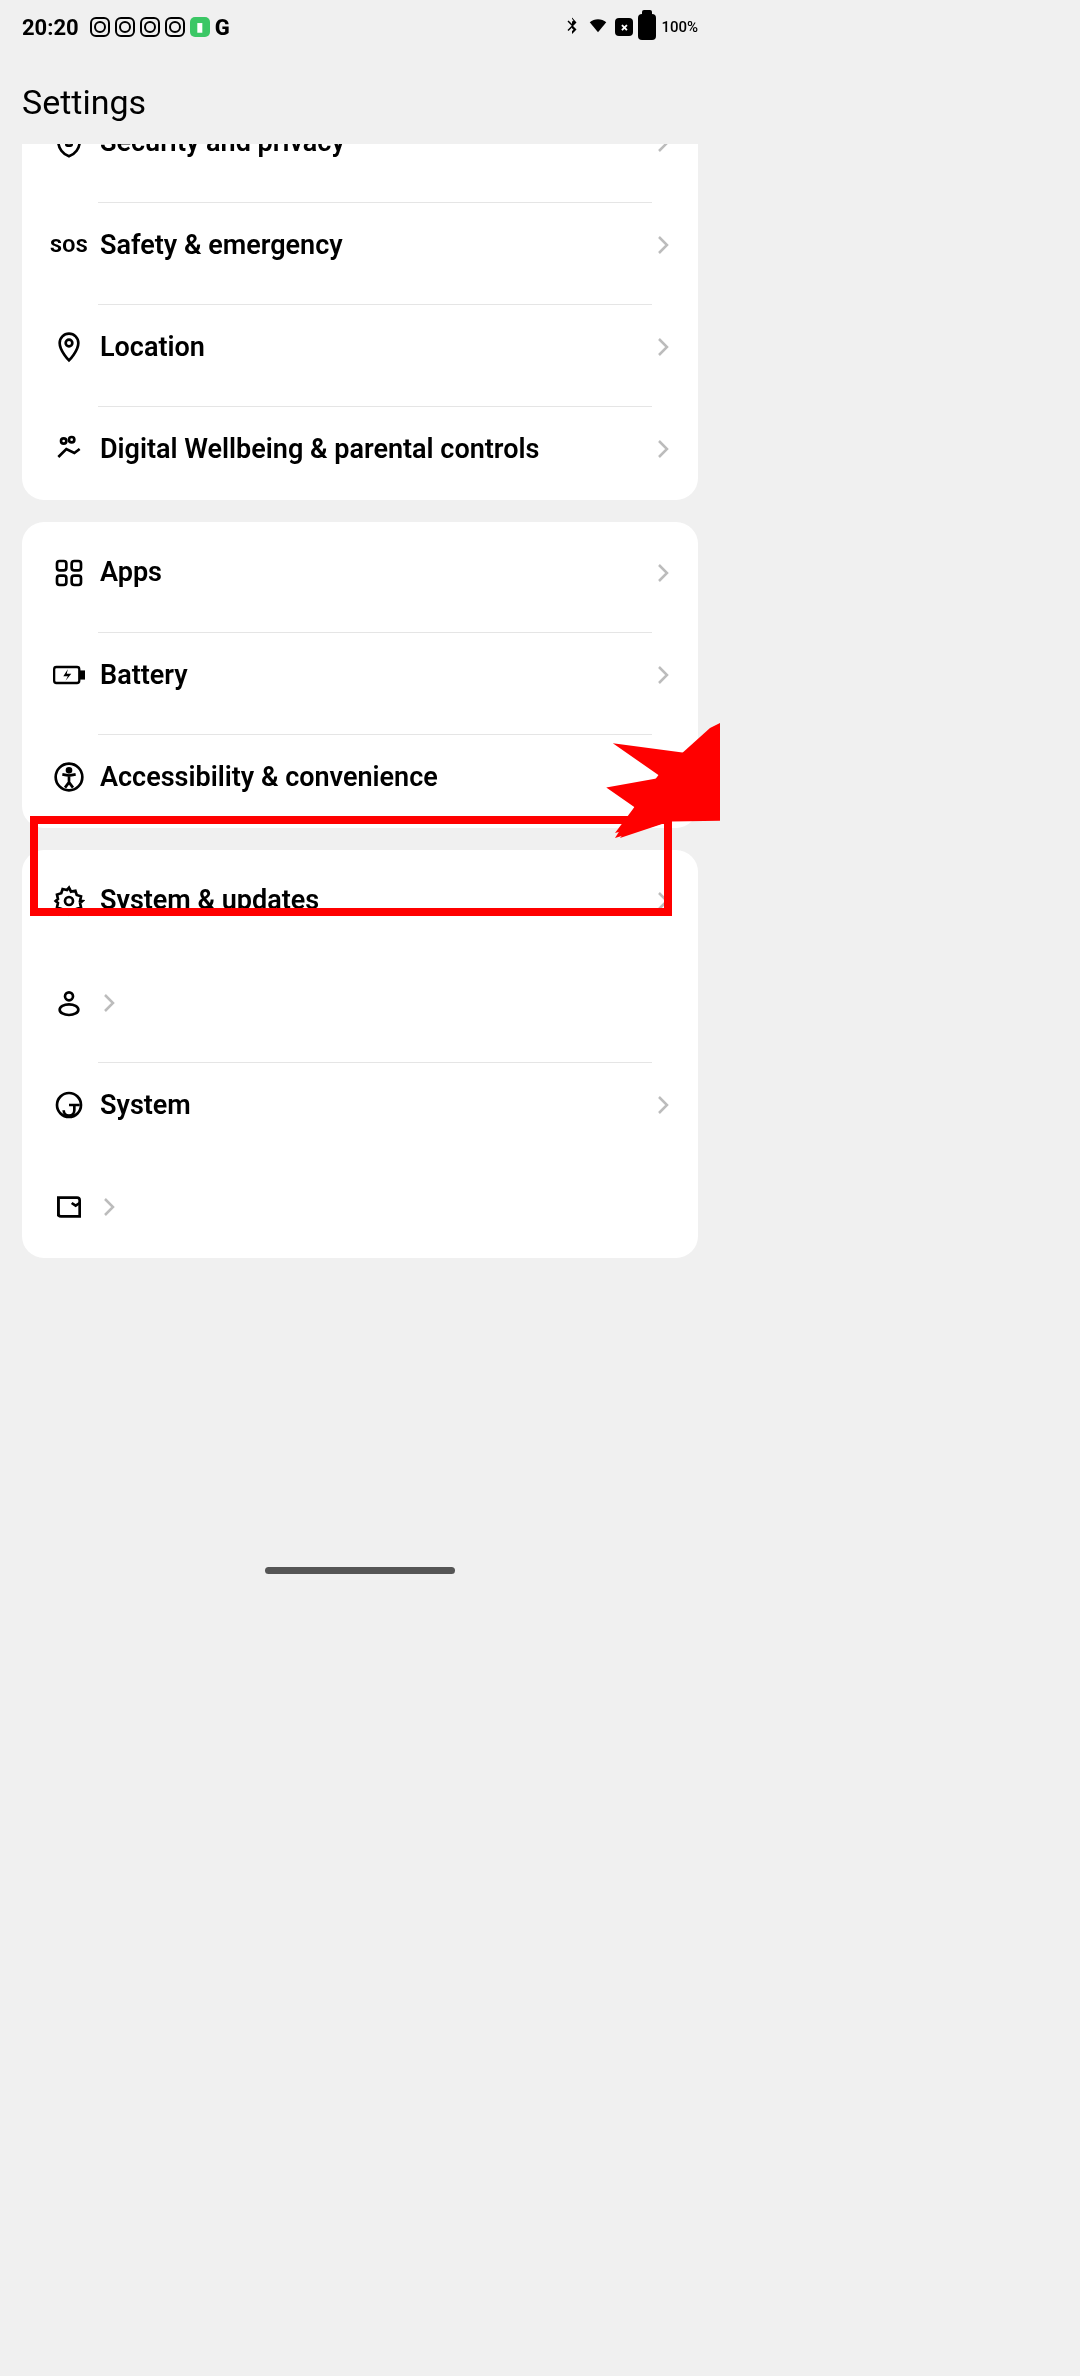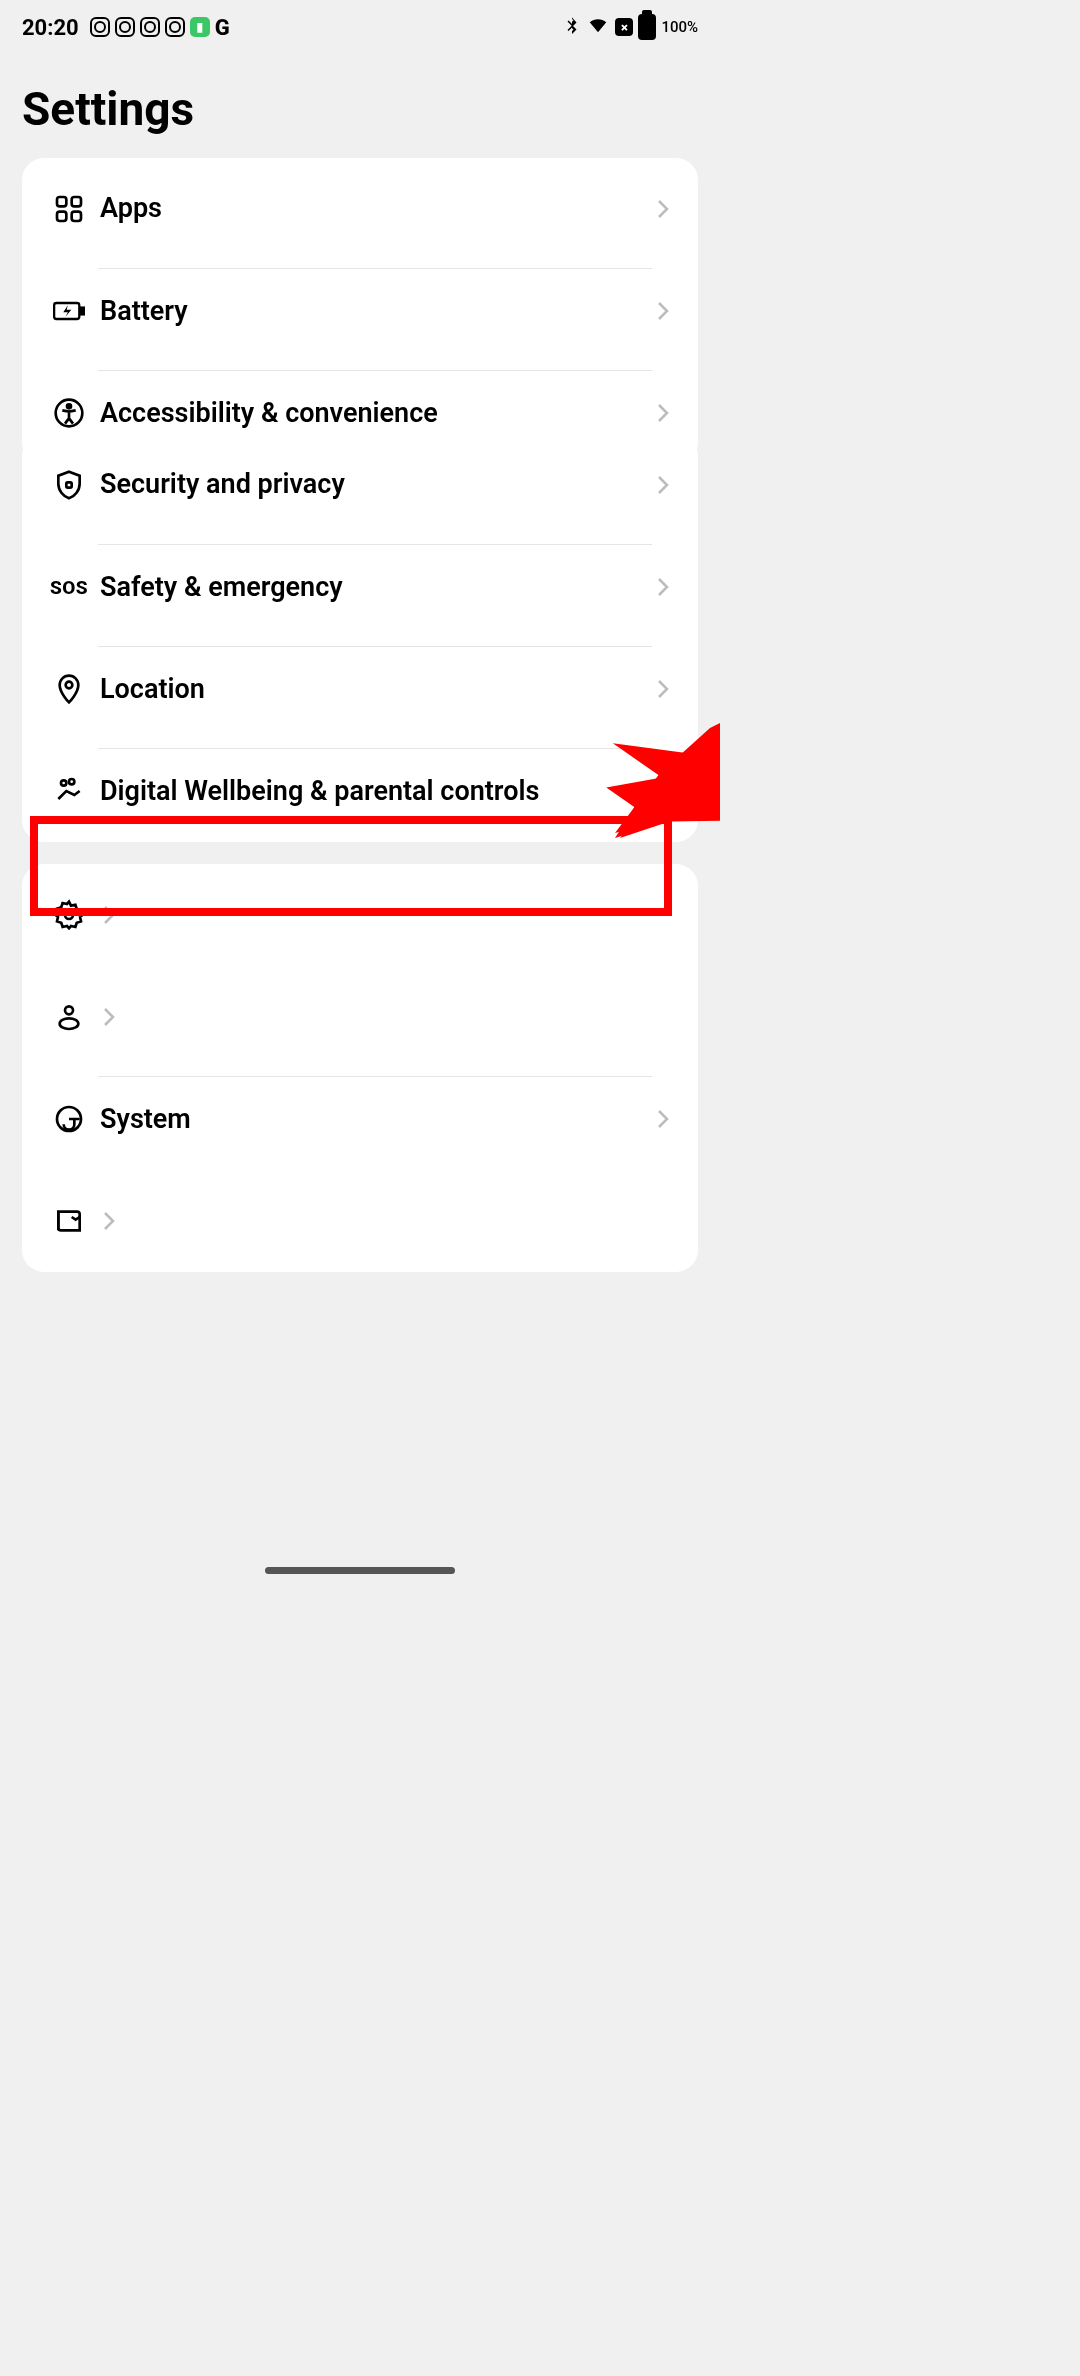--- a/index.html
+++ b/index.html
@@ -46,21 +46,21 @@
   .batt-body::before {
     content: ""; position: absolute; top: -4px; left: 4px; width: 10px; height: 4px;
     background: #000; border-radius: 2px 2px 0 0;
   }
   .batt-pct { font-size: 15px; font-weight: 500; }
 
   
   .header {
     padding: 28px 22px 22px;
   }
-  .header h1 { font-size: 46px; font-weight: 700; }
+  .header h1 { font-size: 34px; font-weight: 400; }
 
   
   .content {
     padding: 0 22px;
     height: calc(100% - 54px - 96px);
     overflow: hidden;
   }
 
   .card {
     background: #fff;
@@ -169,20 +169,90 @@
     <span class="batt-pct">100%</span>
   </div>
 </div>
 
 <div class="header">
   <h1>Settings</h1>
 </div>
 
 <div class="content">
 
+  <div class="card first">
+
+    <div class="row">
+      <div class="icon-cell">
+        <svg class="icon-svg" viewBox="0 0 24 24" fill="none" stroke="#000" stroke-width="2">
+            <path d="M12 2l8 3v6c0 5-3.5 9.5-8 11-4.5-1.5-8-6-8-11V5l8-3z"></path>
+            <rect x="10" y="10" width="4" height="4" rx="1"></rect>
+          </svg>
+      </div>
+      <div class="label-wrap">
+          <span class="label">Security and privacy</span>
+        </div>
+      <div class="chev">
+          <svg viewBox="0 0 12 20" fill="none" stroke="#bcbcbc" stroke-width="2.5">
+            <path d="M2 2l8 8-8 8"></path>
+          </svg>
+        </div>
+    </div>
+
+    <div class="row">
+      <div class="icon-cell">
+        <span class="sos-txt">SOS</span>
+      </div>
+      <div class="label-wrap">
+          <span class="label">Safety &amp; emergency</span>
+        </div>
+      <div class="chev">
+          <svg viewBox="0 0 12 20" fill="none" stroke="#bcbcbc" stroke-width="2.5">
+            <path d="M2 2l8 8-8 8"></path>
+          </svg>
+        </div>
+    </div>
+
+    <div class="row">
+      <div class="icon-cell">
+        <svg class="icon-svg" viewBox="0 0 24 24" fill="none" stroke="#000" stroke-width="2">
+            <path d="M12 22s7-7 7-13a7 7 0 10-14 0c0 6 7 13 7 13z"></path>
+            <circle cx="12" cy="9" r="2.5"></circle>
+          </svg>
+      </div>
+      <div class="label-wrap">
+          <span class="label">Location</span>
+        </div>
+      <div class="chev">
+          <svg viewBox="0 0 12 20" fill="none" stroke="#bcbcbc" stroke-width="2.5">
+            <path d="M2 2l8 8-8 8"></path>
+          </svg>
+        </div>
+    </div>
+
+    <div class="row">
+      <div class="icon-cell">
+        <svg class="icon-svg" viewBox="0 0 24 24" fill="none" stroke="#000" stroke-width="2">
+            <circle cx="8" cy="6" r="2"></circle>
+            <circle cx="14" cy="5" r="2"></circle>
+            <path d="M4 18l6-6 6 3 4-3"></path>
+          </svg>
+      </div>
+      <div class="label-wrap">
+          <span class="label">Digital Wellbeing &amp; parental controls</span>
+        </div>
+      <div class="chev">
+          <svg viewBox="0 0 12 20" fill="none" stroke="#bcbcbc" stroke-width="2.5">
+            <path d="M2 2l8 8-8 8"></path>
+          </svg>
+        </div>
+    </div>
+
+  </div>
+
   <div class="card">
 
     <div class="row">
       <div class="icon-cell">
         <svg class="icon-svg" viewBox="0 0 24 24" fill="none" stroke="#000" stroke-width="2">
             <rect x="3" y="3" width="7" height="7" rx="2"></rect>
             <rect x="14" y="3" width="7" height="7" rx="2"></rect>
             <rect x="3" y="14" width="7" height="7" rx="2"></rect>
             <rect x="14" y="14" width="7" height="7" rx="2"></rect>
           </svg>
@@ -228,99 +298,32 @@
         </div>
       <div class="chev">
           <svg viewBox="0 0 12 20" fill="none" stroke="#bcbcbc" stroke-width="2.5">
             <path d="M2 2l8 8-8 8"></path>
           </svg>
         </div>
     </div>
 
   </div>
 
-  <div class="card first">
-
-    <div class="row">
-      <div class="icon-cell">
-        <svg class="icon-svg" viewBox="0 0 24 24" fill="none" stroke="#000" stroke-width="2">
-            <path d="M12 2l8 3v6c0 5-3.5 9.5-8 11-4.5-1.5-8-6-8-11V5l8-3z"></path>
-            <rect x="10" y="10" width="4" height="4" rx="1"></rect>
-          </svg>
-      </div>
-      <div class="label-wrap">
-          <span class="label">Security and privacy</span>
-        </div>
-      <div class="chev">
-          <svg viewBox="0 0 12 20" fill="none" stroke="#bcbcbc" stroke-width="2.5">
-            <path d="M2 2l8 8-8 8"></path>
-          </svg>
-        </div>
-    </div>
-
-    <div class="row">
-      <div class="icon-cell">
-        <span class="sos-txt">SOS</span>
-      </div>
-      <div class="label-wrap">
-          <span class="label">Safety &amp; emergency</span>
-        </div>
-      <div class="chev">
-          <svg viewBox="0 0 12 20" fill="none" stroke="#bcbcbc" stroke-width="2.5">
-            <path d="M2 2l8 8-8 8"></path>
-          </svg>
-        </div>
-    </div>
-
-    <div class="row">
-      <div class="icon-cell">
-        <svg class="icon-svg" viewBox="0 0 24 24" fill="none" stroke="#000" stroke-width="2">
-            <path d="M12 22s7-7 7-13a7 7 0 10-14 0c0 6 7 13 7 13z"></path>
-            <circle cx="12" cy="9" r="2.5"></circle>
-          </svg>
-      </div>
-      <div class="label-wrap">
-          <span class="label">Location</span>
-        </div>
-      <div class="chev">
-          <svg viewBox="0 0 12 20" fill="none" stroke="#bcbcbc" stroke-width="2.5">
-            <path d="M2 2l8 8-8 8"></path>
-          </svg>
-        </div>
-    </div>
-
-    <div class="row">
-      <div class="icon-cell">
-        <svg class="icon-svg" viewBox="0 0 24 24" fill="none" stroke="#000" stroke-width="2">
-            <circle cx="8" cy="6" r="2"></circle>
-            <circle cx="14" cy="5" r="2"></circle>
-            <path d="M4 18l6-6 6 3 4-3"></path>
-          </svg>
-      </div>
-      <div class="label-wrap">
-          <span class="label">Digital Wellbeing &amp; parental controls</span>
-        </div>
-      <div class="chev">
-          <svg viewBox="0 0 12 20" fill="none" stroke="#bcbcbc" stroke-width="2.5">
-            <path d="M2 2l8 8-8 8"></path>
-          </svg>
-        </div>
-    </div>
-
-  </div>
-
   <div class="card">
 
     <div class="row">
       <div class="icon-cell">
         <svg class="icon-svg" viewBox="0 0 24 24" fill="none" stroke="#000" stroke-width="2">
             <circle cx="12" cy="12" r="3"></circle>
             <path d="M12 2l1.5 3 3.3-.7 1 3.2 3.2 1-.7 3.3L22 12l-1.7 1.5.7 3.3-3.2 1-1 3.2-3.3-.7L12 22l-1.5-1.7-3.3.7-1-3.2-3.2-1 .7-3.3L2 12l1.7-1.5-.7-3.3 3.2-1 1-3.2 3.3.7L12 2z"></path>
           </svg>
       </div>
+      <div class="label-wrap">
+          <span class="label">System &amp; updates</span>
+        </div>
       <div class="chev">
           <svg viewBox="0 0 12 20" fill="none" stroke="#bcbcbc" stroke-width="2.5">
             <path d="M2 2l8 8-8 8"></path>
           </svg>
         </div>
     </div>
 
 
     <div class="row">
       <div class="icon-cell">

